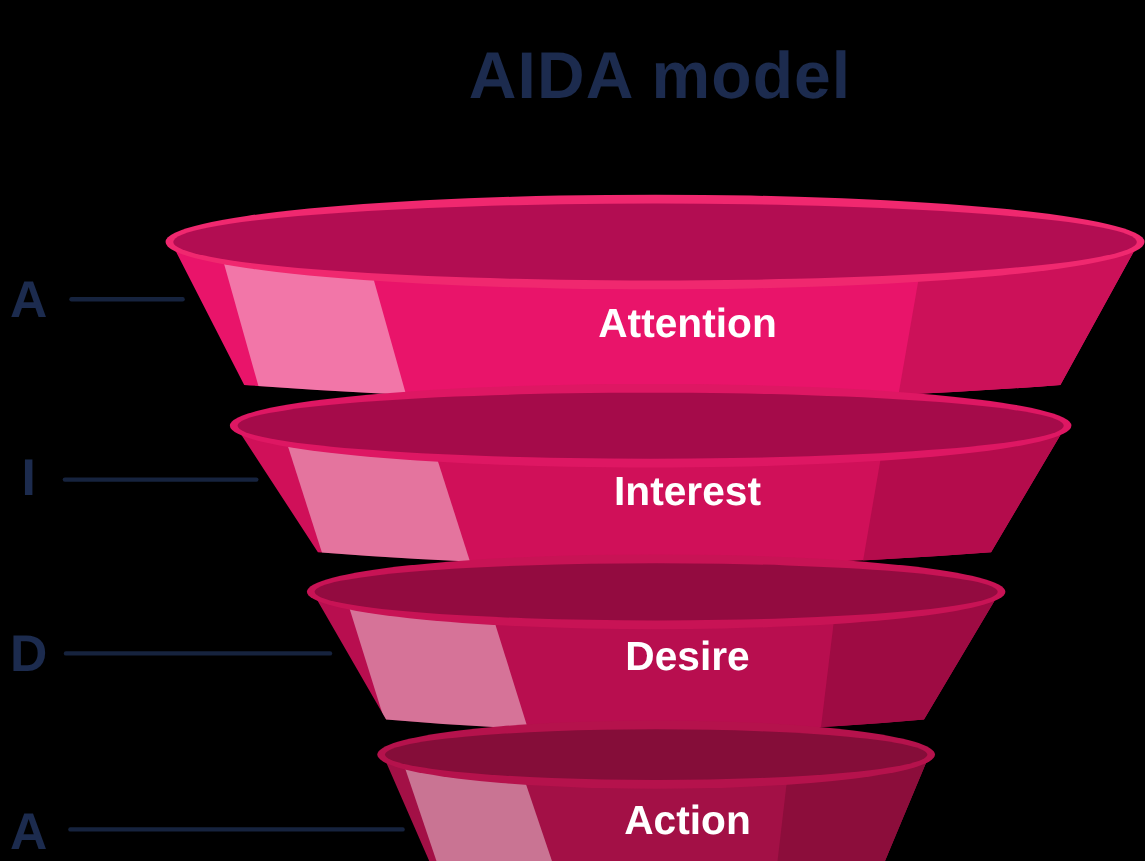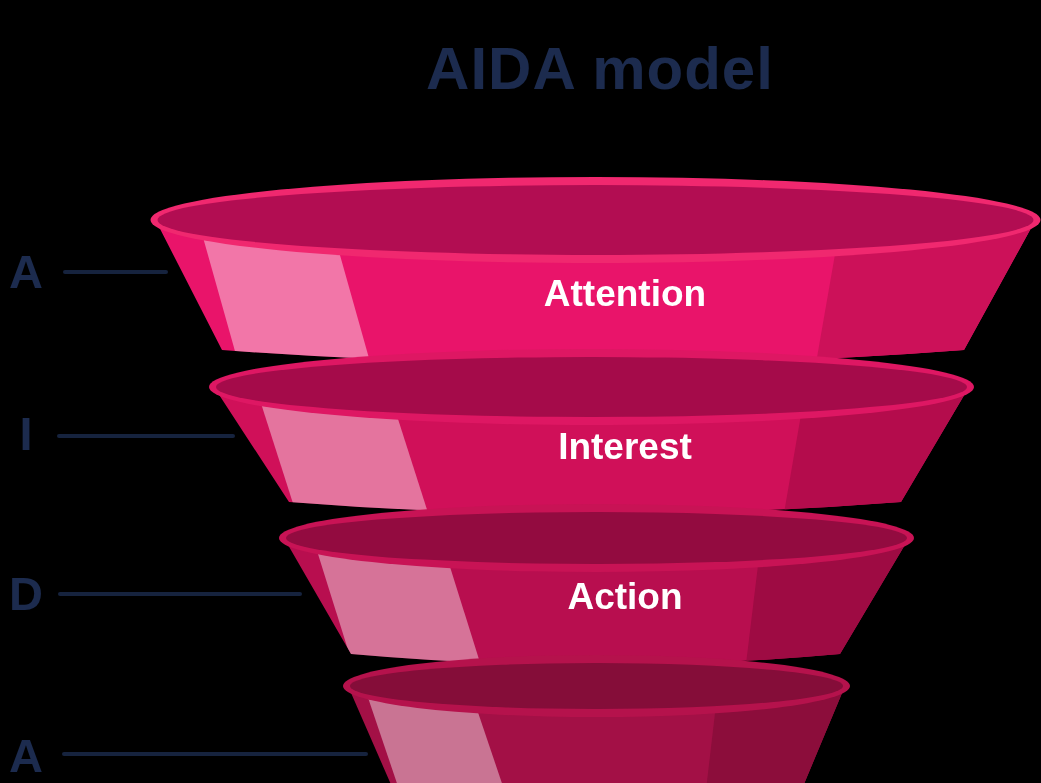--- a/index.html
+++ b/index.html
@@ -109,21 +109,22 @@
         <polygon points="719,655 855,655 855,783 704,783" fill="#8C0D3B"></polygon>
         <polygon class="stripe" points="360,650 465,650 510,783 405,783"></polygon>
       </g>
       <ellipse cx="596.5" cy="662" rx="253.5" ry="31" fill="#B5124C"></ellipse>
       <ellipse cx="596.5" cy="662" rx="246.5" ry="23" fill="#850D39"></ellipse>
     </g>
   </svg>
 
   <div class="seg-label label-attention">Attention</div>
   <div class="seg-label label-interest">Interest</div>
-  <div class="seg-label label-desire">Action</div>
+  <div class="seg-label label-desire">Desire</div>
+  <div class="seg-label label-action">Action</div>
 
   <div class="side-letter letter-1">A</div>
   <div class="side-letter letter-2">I</div>
   <div class="side-letter letter-3">D</div>
   <div class="side-letter letter-4">A</div>
 
   <div class="connector connector-1"></div>
   <div class="connector connector-2"></div>
   <div class="connector connector-3"></div>
   <div class="connector connector-4"></div>

